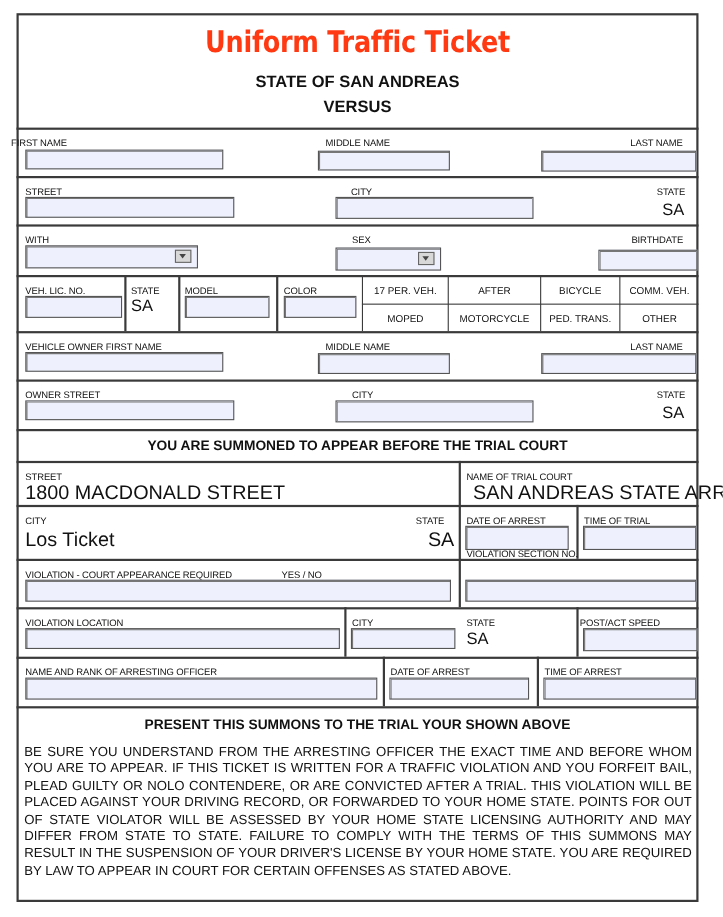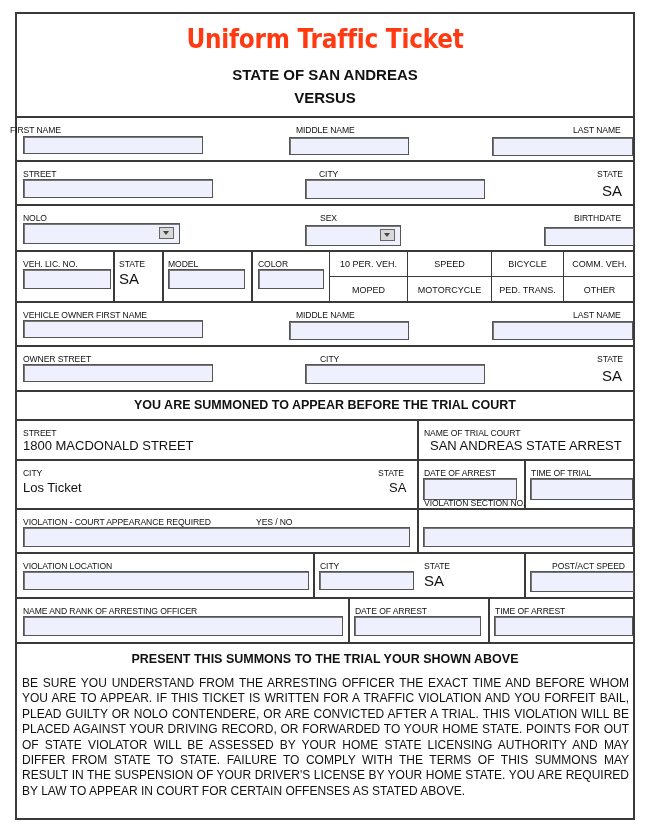--- a/index.html
+++ b/index.html
@@ -4,21 +4,21 @@
 <style>
   html, body { margin:0; padding:0; background:#ffffff; }
   body { width:657px; height:834px; position:relative; overflow:hidden; font-family:"Liberation Sans", sans-serif; color:#111; }
   .frame { position:absolute; left:15px; top:12px; width:620px; height:808px; border:2px solid #3a3a3a; box-sizing:border-box; }
   .hline { position:absolute; height:0; border-top:2px solid #3a3a3a; }
   .vline { position:absolute; width:0; border-left:2px solid #3a3a3a; }
   .thin { border-width:1px; }
   .title { position:absolute; left:15px; width:620px; top:23px; text-align:center; font-size:27px; font-weight:bold; color:#ff3a12; letter-spacing:-0.3px; font-family:"DejaVu Sans", sans-serif; transform:scaleX(0.86); transform-origin:center; }
   .subtitle { position:absolute; left:15px; width:620px; text-align:center; font-size:15px; font-weight:bold; }
   .lbl { position:absolute; font-size:8.6px; white-space:nowrap; letter-spacing:-0.1px; }
-  .val { position:absolute; font-size:13px; white-space:nowrap; }
+  .val { position:absolute; font-size:18px; white-space:nowrap; }
   .val.big { font-size:15px; }
   .fld { position:absolute; background:#eef1fd; border:1px solid #555; box-shadow:inset 1px 1px 0 #777; box-sizing:border-box; }
   .dd-btn { position:absolute; right:5px; top:3px; width:15px; height:12px; background:#d8d8d8; border:1px solid #666; box-sizing:border-box; }
   .dd-btn::after { content:""; position:absolute; left:3px; top:3px; border-left:3.5px solid transparent; border-right:3.5px solid transparent; border-top:4px solid #444; }
   .cellc { position:absolute; font-size:9px; text-align:center; white-space:nowrap; }
   .bannerTxt { position:absolute; left:15px; width:620px; text-align:center; font-size:12.5px; font-weight:bold; }
   .notice { position:absolute; left:22px; width:607px; top:676px; font-size:12px; line-height:15.4px; text-align:justify; letter-spacing:0px; }
 </style>
 </head>
 <body>
@@ -66,42 +66,42 @@
 <div class="fld" style="left:289px;top:137px;width:120px;height:18px"></div>
 <div class="fld" style="left:492px;top:137px;width:141px;height:19px"></div>
 
 <div class="lbl" style="left:23px;top:169px">STREET</div>
 <div class="lbl" style="left:319px;top:169px">CITY</div>
 <div class="lbl" style="left:597px;top:169px">STATE</div>
 <div class="fld" style="left:23px;top:179px;width:190px;height:19px"></div>
 <div class="fld" style="left:305px;top:179px;width:180px;height:20px"></div>
 <div class="val big" style="left:602px;top:182px">SA</div>
 
-<div class="lbl" style="left:23px;top:213px">NOLO</div>
+<div class="lbl" style="left:23px;top:213px">WITH</div>
 <div class="lbl" style="left:320px;top:213px">SEX</div>
 <div class="lbl" style="left:574px;top:213px">BIRTHDATE</div>
 <div class="fld" style="left:23px;top:223px;width:157px;height:21px">
   <span class="dd-btn"></span>
 </div>
 <div class="fld" style="left:305px;top:225px;width:96px;height:21px">
   <span class="dd-btn"></span>
 </div>
 <div class="fld" style="left:544px;top:227px;width:90px;height:19px"></div>
 
 <div class="lbl" style="left:23px;top:259px">VEH. LIC. NO.</div>
 <div class="fld" style="left:23px;top:269px;width:88px;height:20px"></div>
 <div class="lbl" style="left:119px;top:259px">STATE</div>
 <div class="val big" style="left:119px;top:270px">SA</div>
 <div class="lbl" style="left:168px;top:259px">MODEL</div>
 <div class="fld" style="left:168px;top:269px;width:77px;height:20px"></div>
 <div class="lbl" style="left:258px;top:259px">COLOR</div>
 <div class="fld" style="left:258px;top:269px;width:66px;height:20px"></div>
 
-<div class="cellc" style="left:330px;width:77px;top:259px">10 PER. VEH.</div>
-<div class="cellc" style="left:408px;width:83px;top:259px">SPEED</div>
+<div class="cellc" style="left:330px;width:77px;top:259px">17 PER. VEH.</div>
+<div class="cellc" style="left:408px;width:83px;top:259px">AFTER</div>
 <div class="cellc" style="left:492px;width:71px;top:259px">BICYCLE</div>
 <div class="cellc" style="left:564px;width:71px;top:259px">COMM. VEH.</div>
 <div class="cellc" style="left:330px;width:77px;top:285px">MOPED</div>
 <div class="cellc" style="left:408px;width:83px;top:285px">MOTORCYCLE</div>
 <div class="cellc" style="left:492px;width:71px;top:285px">PED. TRANS.</div>
 <div class="cellc" style="left:564px;width:71px;top:285px">OTHER</div>
 
 <div class="lbl" style="left:23px;top:310px">VEHICLE OWNER FIRST NAME</div>
 <div class="lbl" style="left:296px;top:310px">MIDDLE NAME</div>
 <div class="lbl" style="left:573px;top:310px">LAST NAME</div>
@@ -137,21 +137,21 @@
 <div class="fld" style="left:23px;top:527px;width:387px;height:20px"></div>
 <div class="lbl" style="left:424px;top:498px">VIOLATION SECTION NO.</div>
 <div class="fld" style="left:423px;top:527px;width:210px;height:20px"></div>
 
 <div class="lbl" style="left:23px;top:561px">VIOLATION LOCATION</div>
 <div class="fld" style="left:23px;top:571px;width:286px;height:19px"></div>
 <div class="lbl" style="left:320px;top:561px">CITY</div>
 <div class="fld" style="left:319px;top:571px;width:95px;height:19px"></div>
 <div class="lbl" style="left:424px;top:561px">STATE</div>
 <div class="val big" style="left:424px;top:572px">SA</div>
-<div class="lbl" style="left:552px;top:561px">POST/ACT SPEED</div>
+<div class="lbl" style="left:527px;top:561px">POST/ACT SPEED</div>
 <div class="fld" style="left:530px;top:571px;width:104px;height:21px"></div>
 
 <div class="lbl" style="left:23px;top:606px">NAME AND RANK OF ARRESTING OFFICER</div>
 <div class="fld" style="left:23px;top:616px;width:320px;height:20px"></div>
 <div class="lbl" style="left:355px;top:606px">DATE OF ARREST</div>
 <div class="fld" style="left:354px;top:616px;width:127px;height:20px"></div>
 <div class="lbl" style="left:495px;top:606px">TIME OF ARREST</div>
 <div class="fld" style="left:494px;top:616px;width:139px;height:20px"></div>
 
 <div class="bannerTxt" style="top:652px">PRESENT THIS SUMMONS TO THE TRIAL YOUR SHOWN ABOVE</div>

